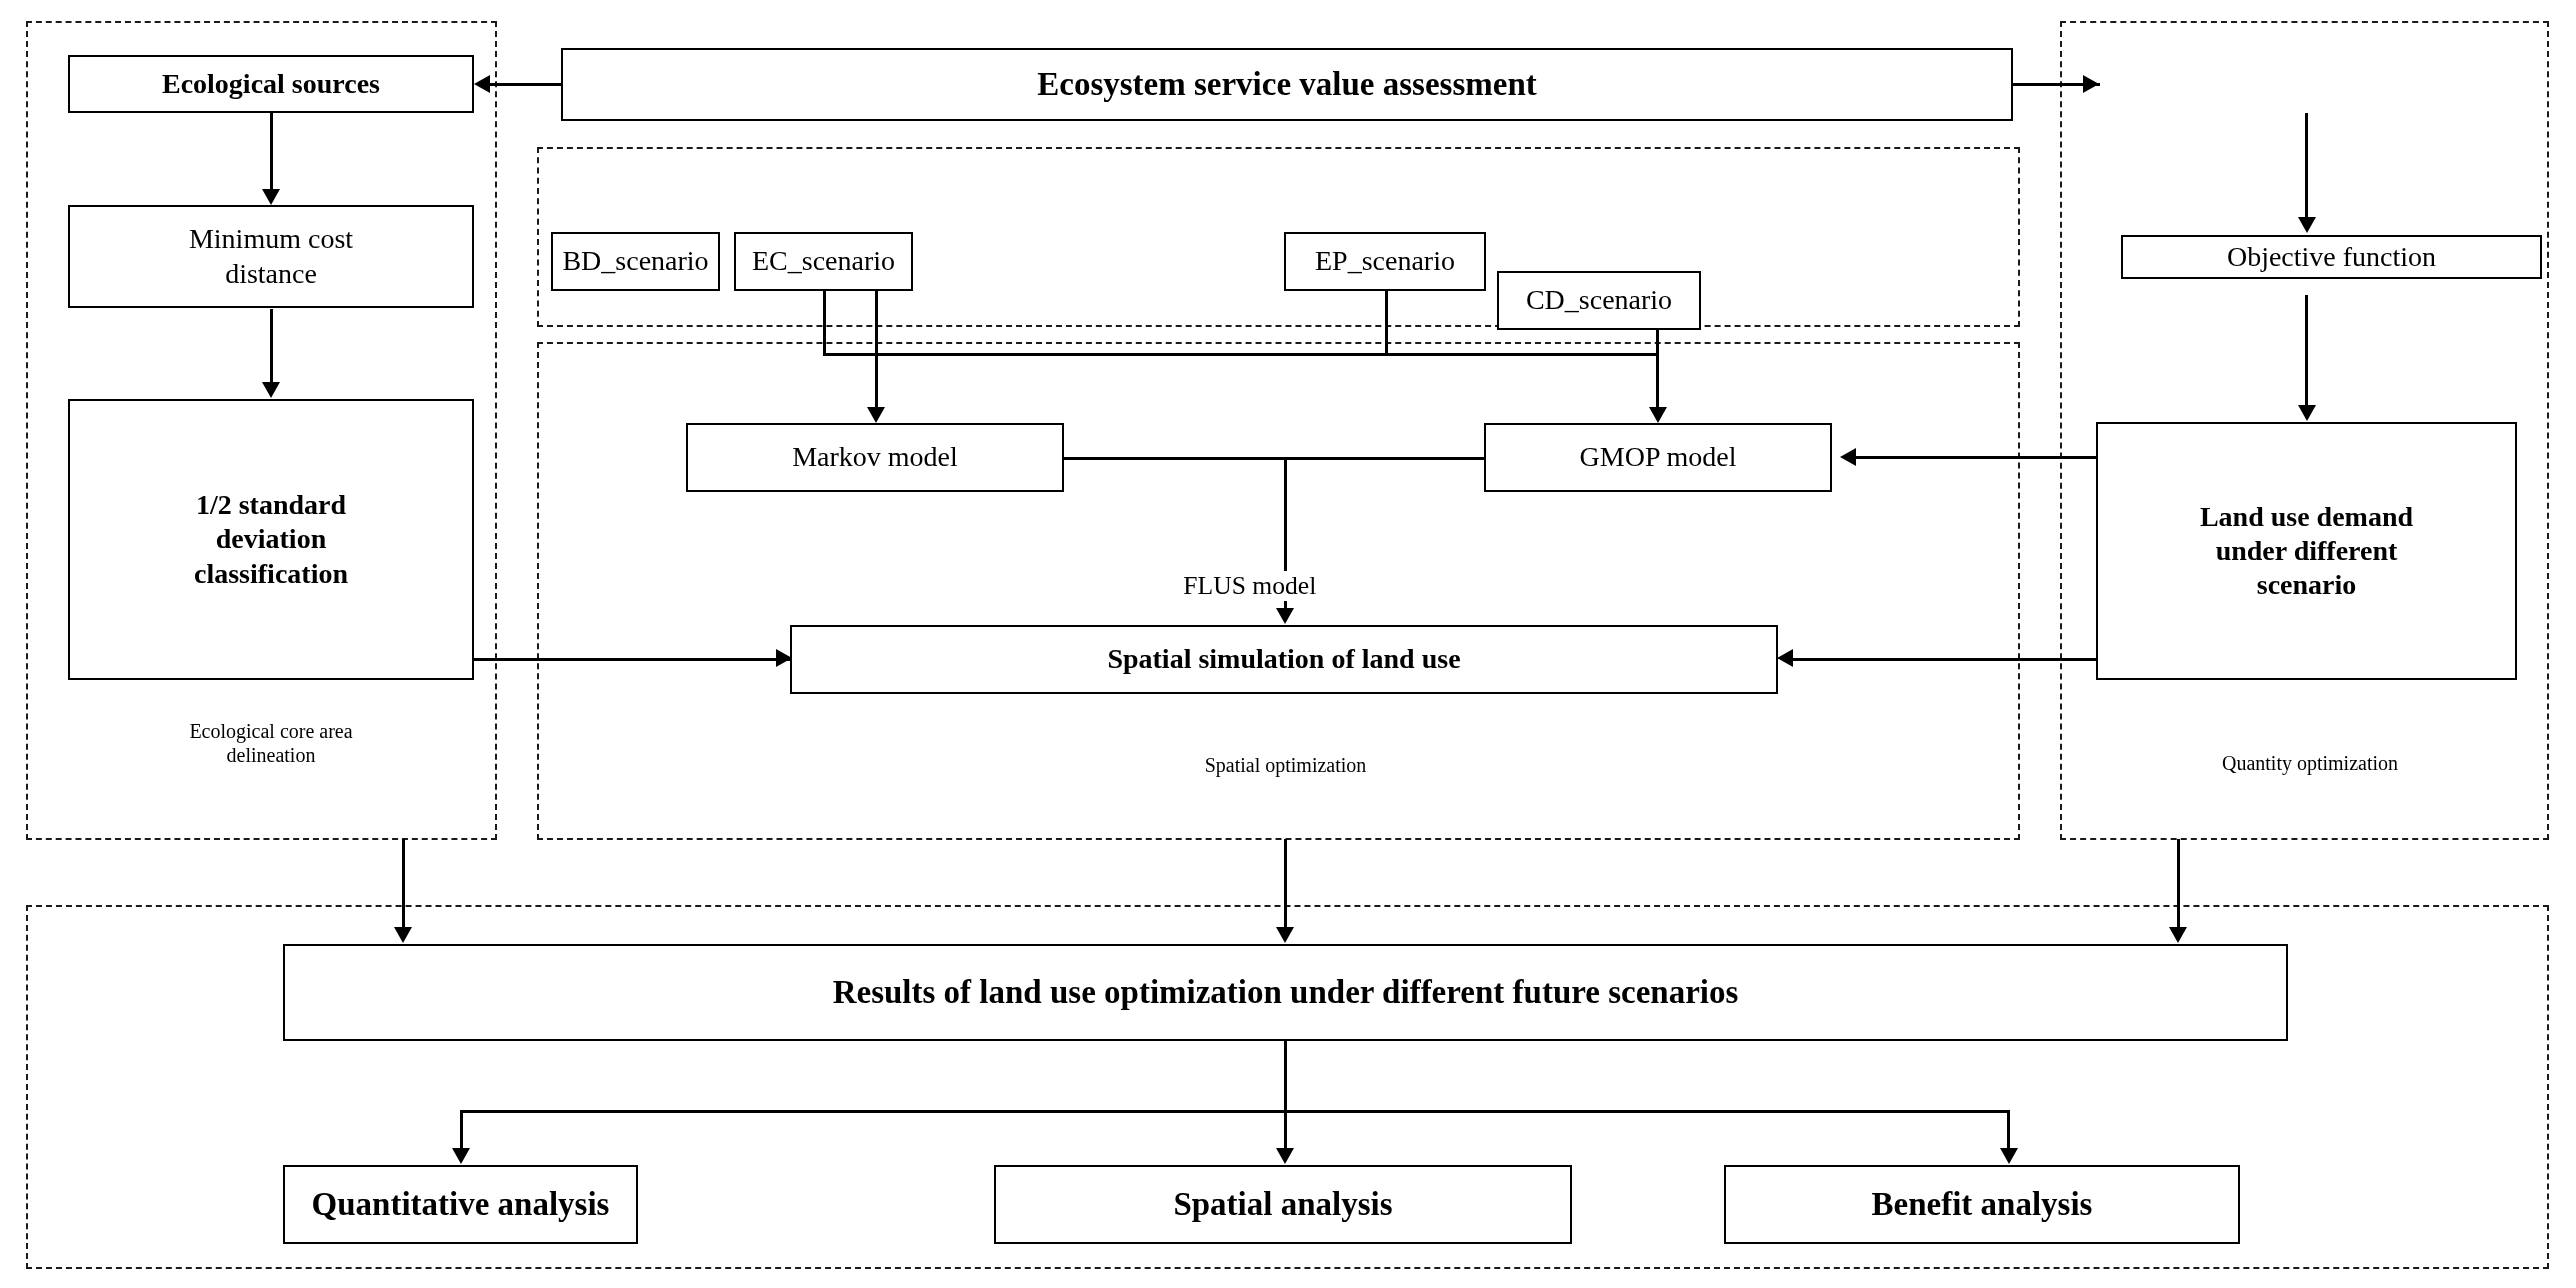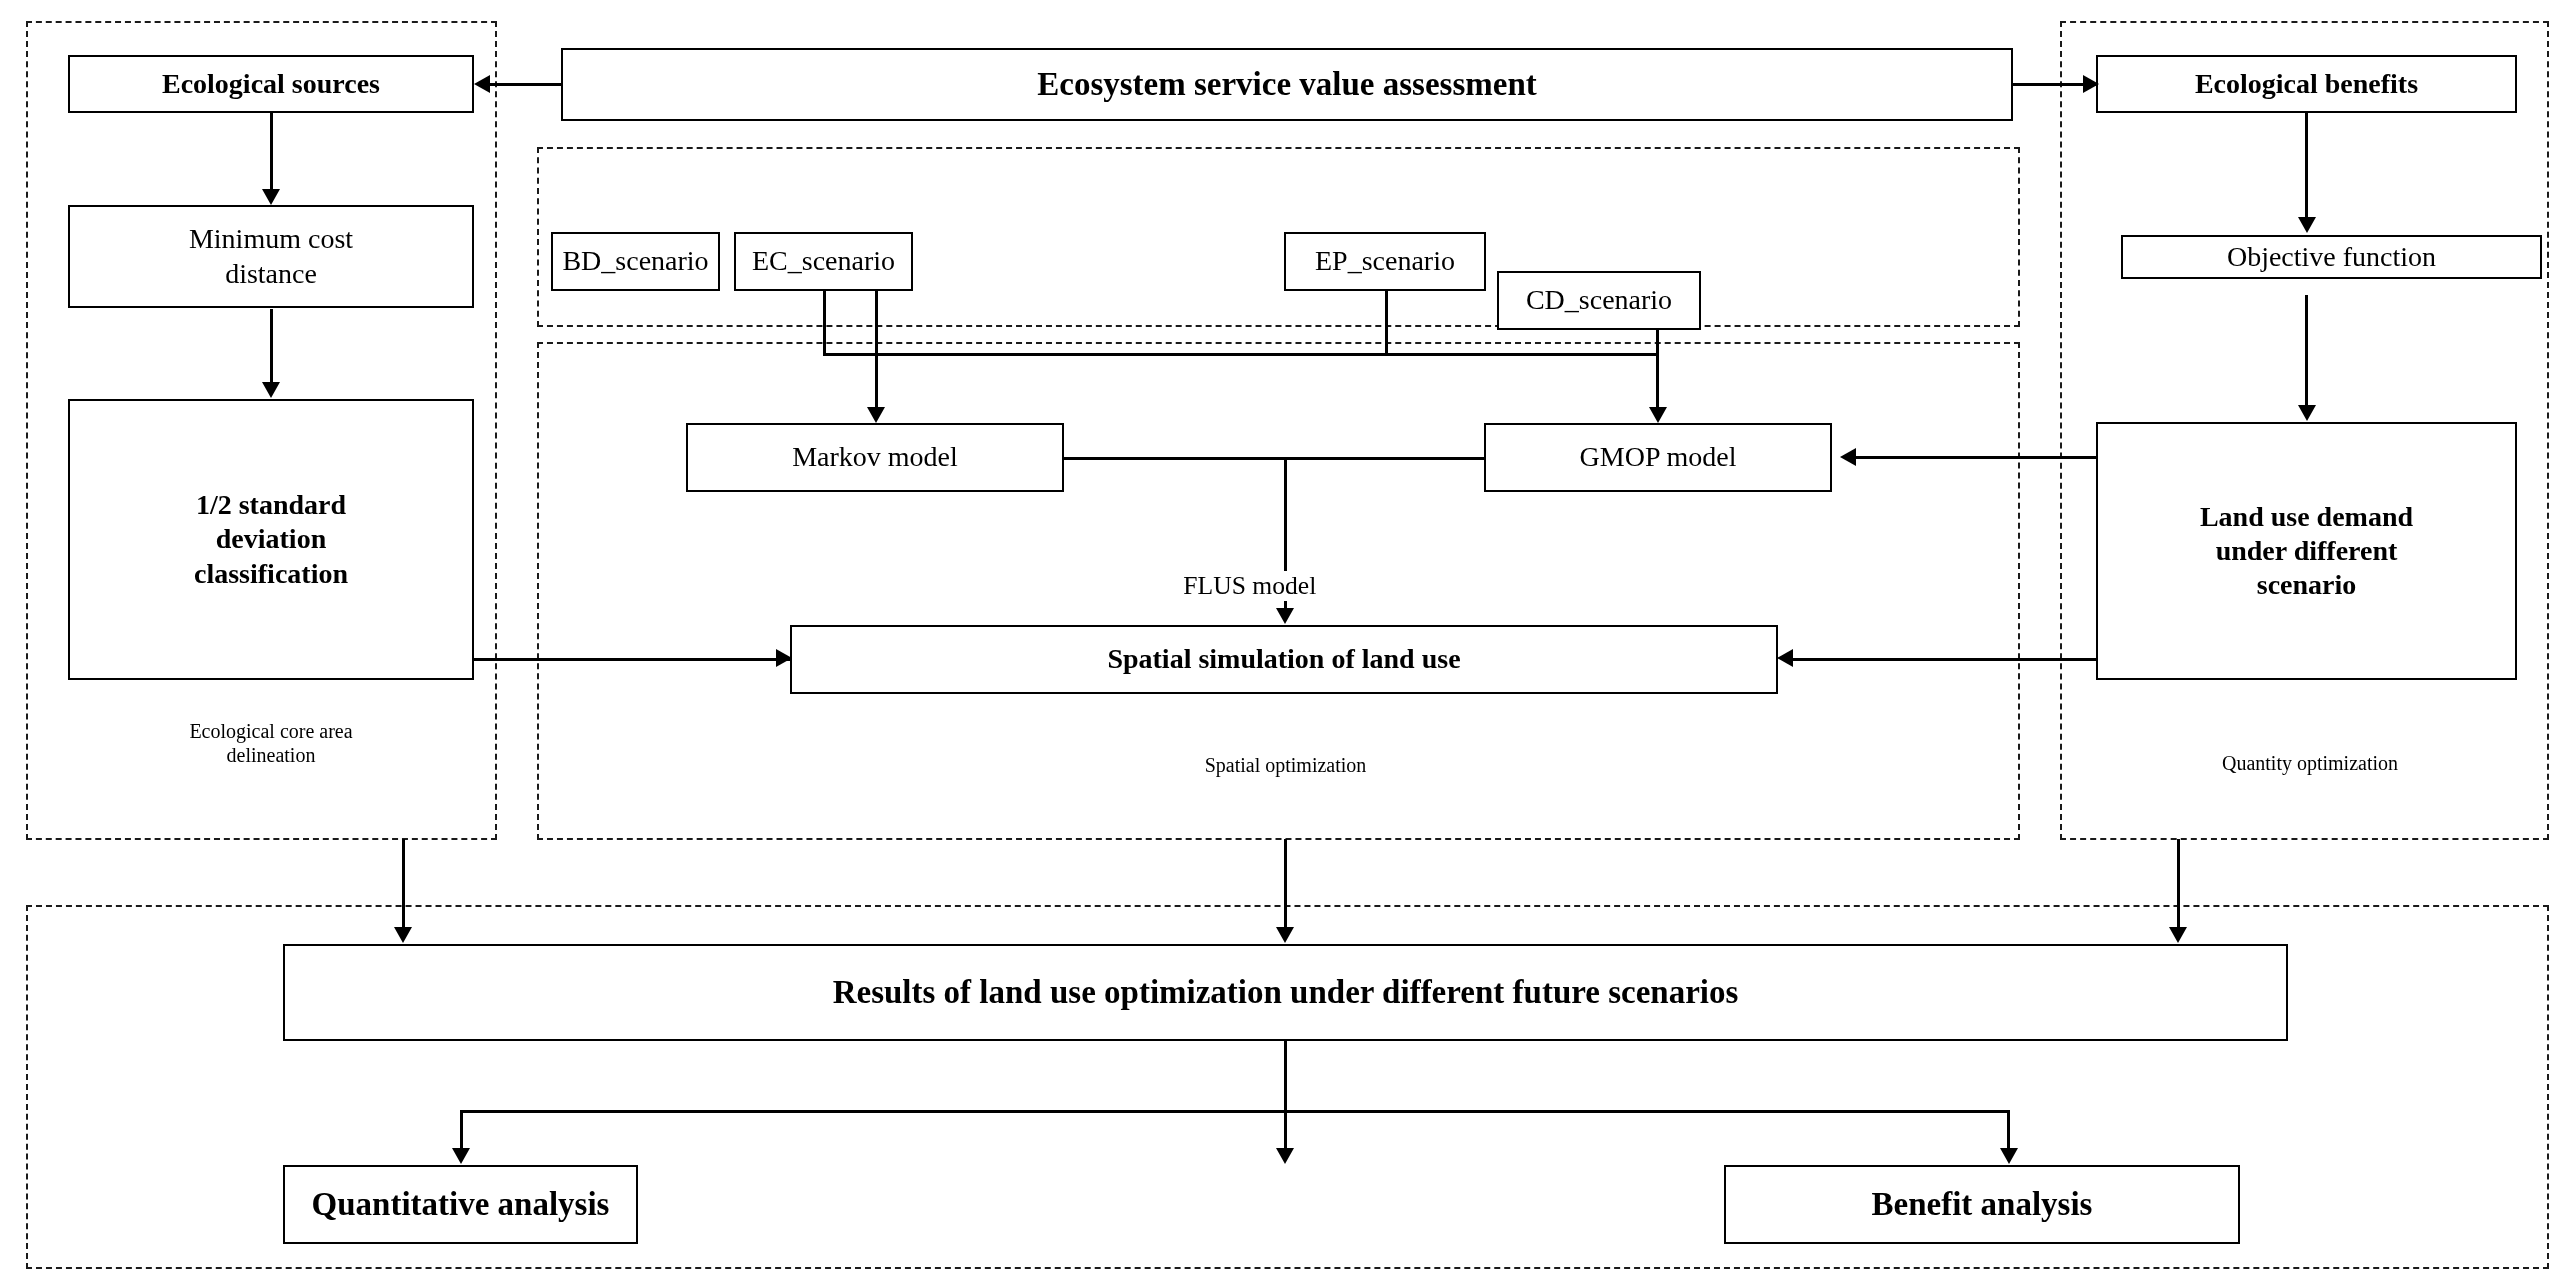--- a/index.html
+++ b/index.html
@@ -86,21 +86,20 @@
   <div class="group" style="left:537px;top:342px;width:1483px;height:498px;"></div>
 
   <div class="group" style="left:2060px;top:20.6px;width:489px;height:819px;"></div>
 
   <div class="group" style="left:26.4px;top:905px;width:2523px;height:364px;"></div>
 
   <div class="box bold big" style="left:561px;top:48px;width:1452px;height:73px;">Ecosystem service value assessment</div>
 
   <div class="box bold" style="left:68px;top:55px;width:406px;height:58px;">Ecological sources</div>
 
-  <div class="box bold" style="left:2096px;top:55px;width:421px;height:58px;">Ecological benefits</div>
 
   <div class="box" style="left:68px;top:205px;width:406px;height:103px;white-space:pre-line;">Minimum cost
 distance</div>
 
   <div class="box bold" style="left:68px;top:399px;width:406px;height:281px;white-space:pre-line;">1/2 standard
 deviation
 classification</div>
 
   <div class="caption" style="left:68px;top:719px;width:406px;white-space:pre-line;">Ecological core area
 delineation</div>
@@ -126,20 +125,21 @@
   <div class="box" style="left:686px;top:423px;width:378px;height:69px;">Markov model</div>
 
   <div class="box bold" style="left:790px;top:625px;width:988px;height:69px;">Spatial simulation of land use</div>
 
   <div class="caption" style="left:784px;top:753px;width:1003px;">Spatial optimization</div>
 
   <div class="box bold big" style="left:283px;top:944px;width:2005px;height:97px;">Results of land use optimization under different future scenarios</div>
 
   <div class="box bold big" style="left:283px;top:1165px;width:355px;height:79px;">Quantitative analysis</div>
 
+  <div class="box bold big" style="left:994px;top:1165px;width:578px;height:79px;">Spatial analysis</div>
 
   <div class="box bold big" style="left:1724px;top:1165px;width:516px;height:79px;">Benefit analysis</div>
 
   <div class="ln hl" style="left:488px;top:83px;width:76px;"></div>
   <div class="ah left" style="left:474px;top:75px;"></div>
 
   <div class="ln hl" style="left:2011px;top:83px;width:89px;"></div>
   <div class="ah right" style="left:2083px;top:75px;"></div>
 
   <div class="ln vl" style="left:270px;top:113px;height:78px;"></div>

